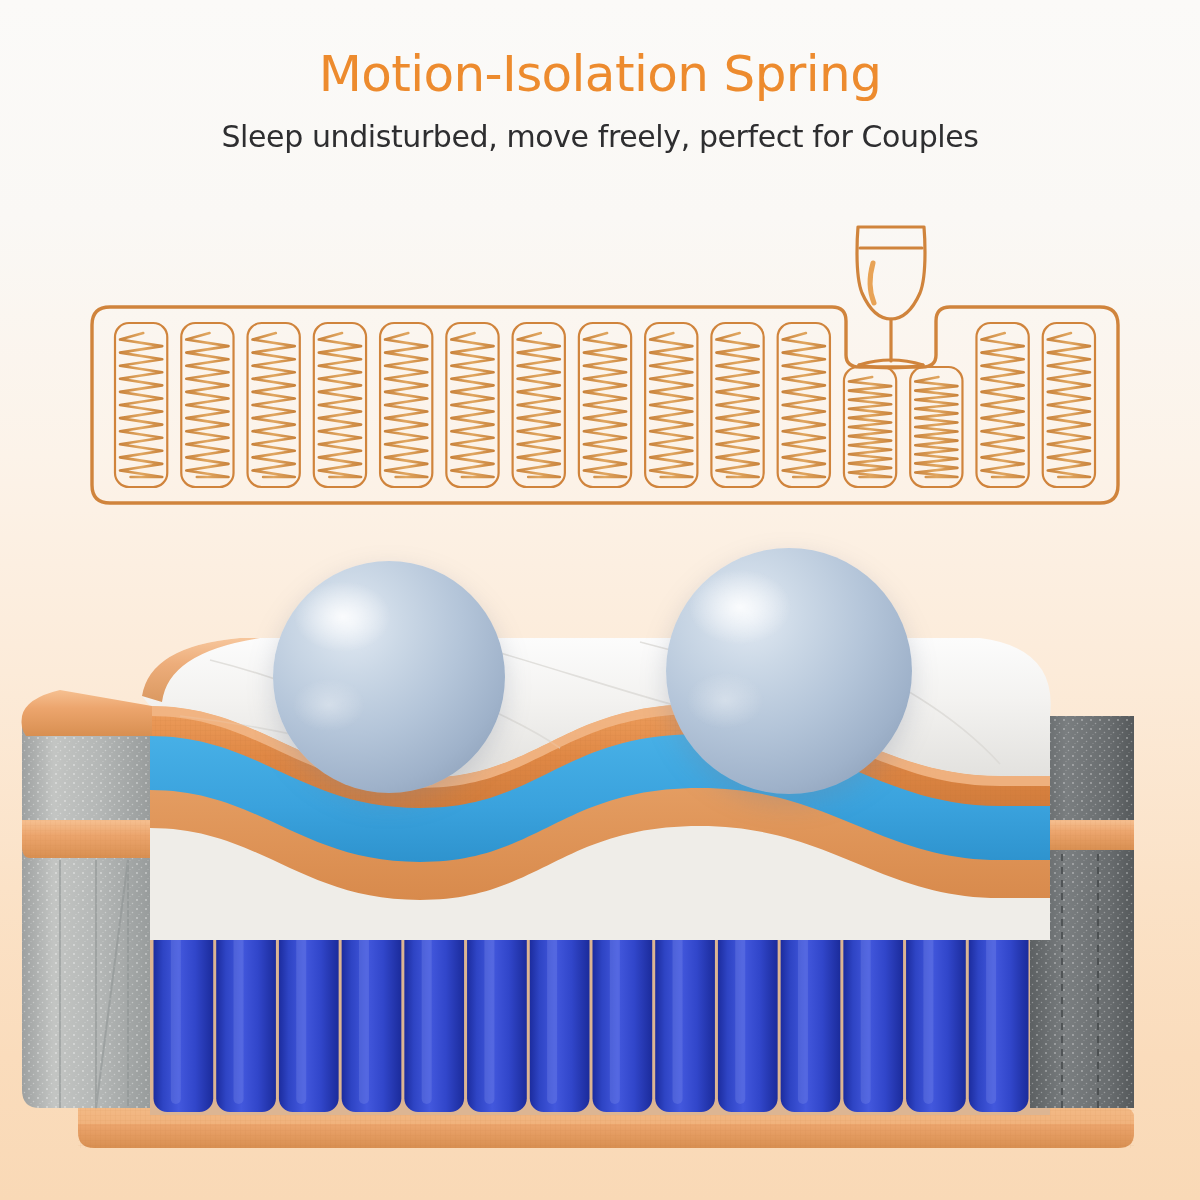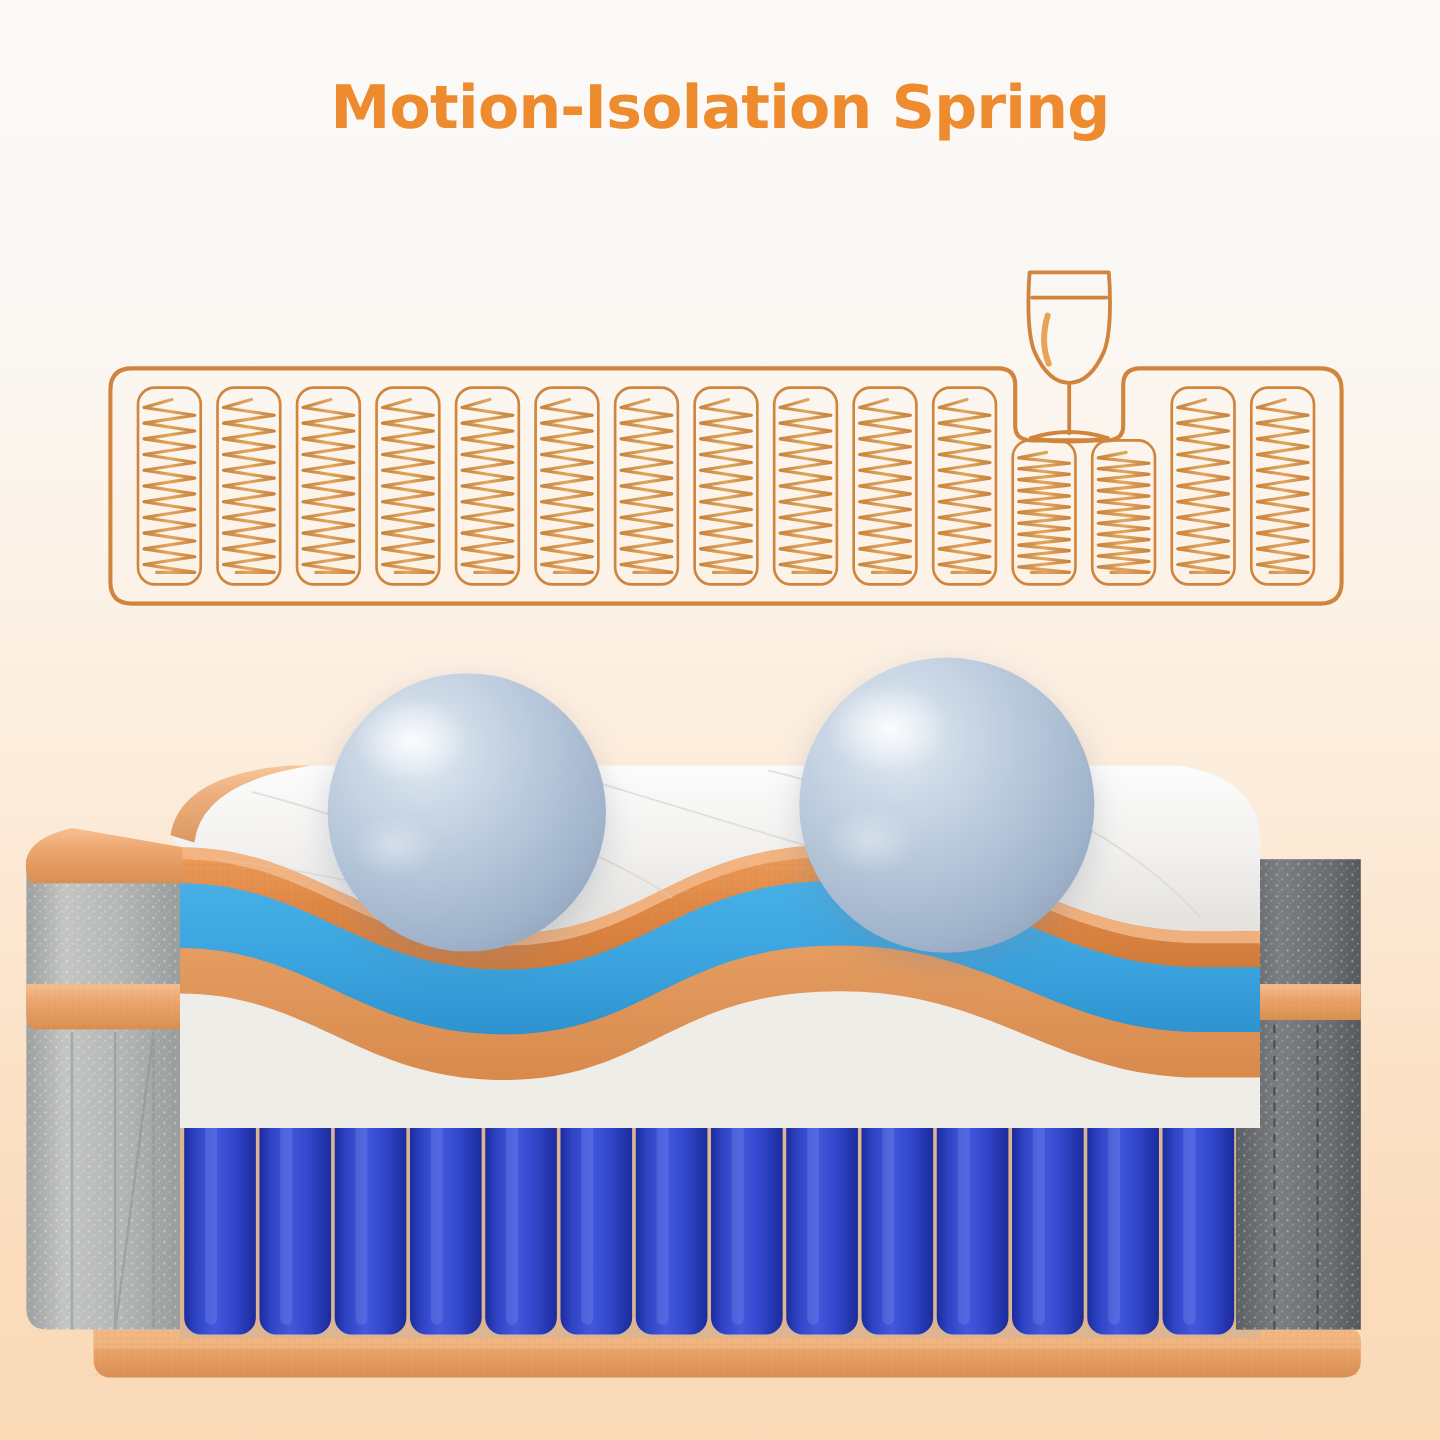--- a/index.html
+++ b/index.html
@@ -19,22 +19,22 @@
       #FADCBC 88%,
       #F9D9B6 100%);
   }
 
   
   .headings{
     position:absolute;left:0;top:0;width:1200px;text-align:center;
     padding-top:48px;
   }
   .title{
-    font-size:50px;font-weight:bold;color:#ED8B2E;
-    letter-spacing:-0.6px;line-height:1.05;margin:16px;
+    font-size:50px;font-weight:normal;color:#ED8B2E;
+    letter-spacing:-0.6px;line-height:1.05;margin:0;
     font-family:"DejaVu Sans", sans-serif;
   }
   .subtitle{
     font-size:30px;color:#2E2E30;margin:18px 0 0 0;
     letter-spacing:-0.4px;font-weight:400;
     font-family:"DejaVu Sans", sans-serif;
   }
 
   
   .springdiagram{position:absolute;left:70px;top:215px;width:1070px;height:310px;}
@@ -47,20 +47,21 @@
   .ball{position:absolute;border-radius:50%;}
   .ball-inner{position:absolute;inset:0;border-radius:50%;}
 </style>
 </head>
 <body>
 
 <div id="stage">
 
   <div class="headings">
     <h1 class="title">Motion-Isolation Spring</h1>
+    <p class="subtitle">Sleep undisturbed, move freely, perfect for Couples</p>
   </div>
 
   <div class="springdiagram">
     <svg viewBox="0 0 1070 310" preserveAspectRatio="none" aria-hidden="true">
       <defs>
         <linearGradient id="coilgrad" x1="0" y1="0" x2="1" y2="0">
           <stop offset="0%" stop-color="#C9833C"></stop>
           <stop offset="50%" stop-color="#E0A660"></stop>
           <stop offset="100%" stop-color="#C9833C"></stop>
         </linearGradient>

